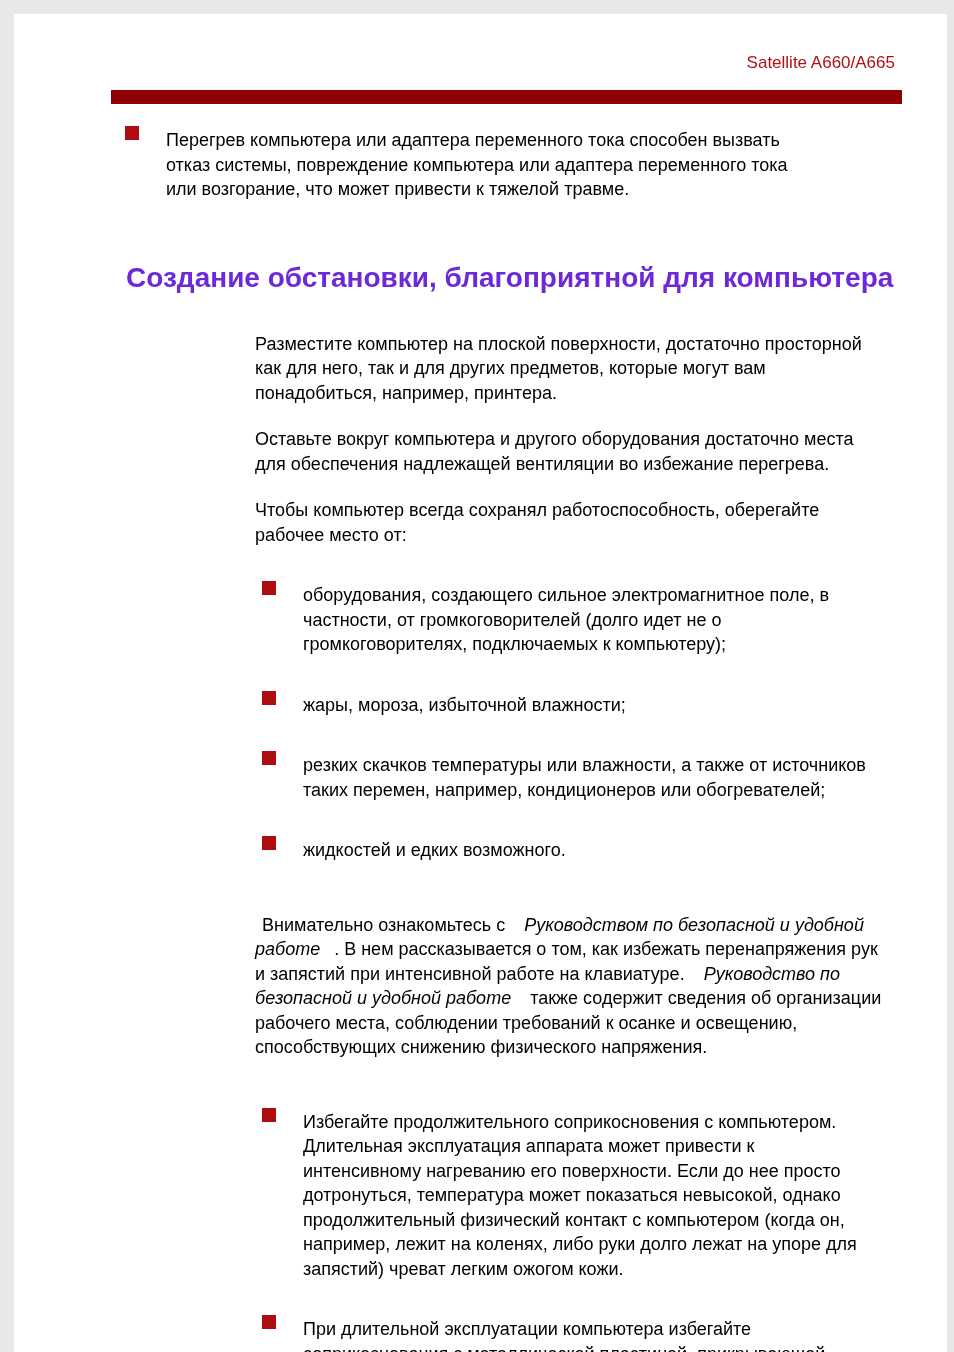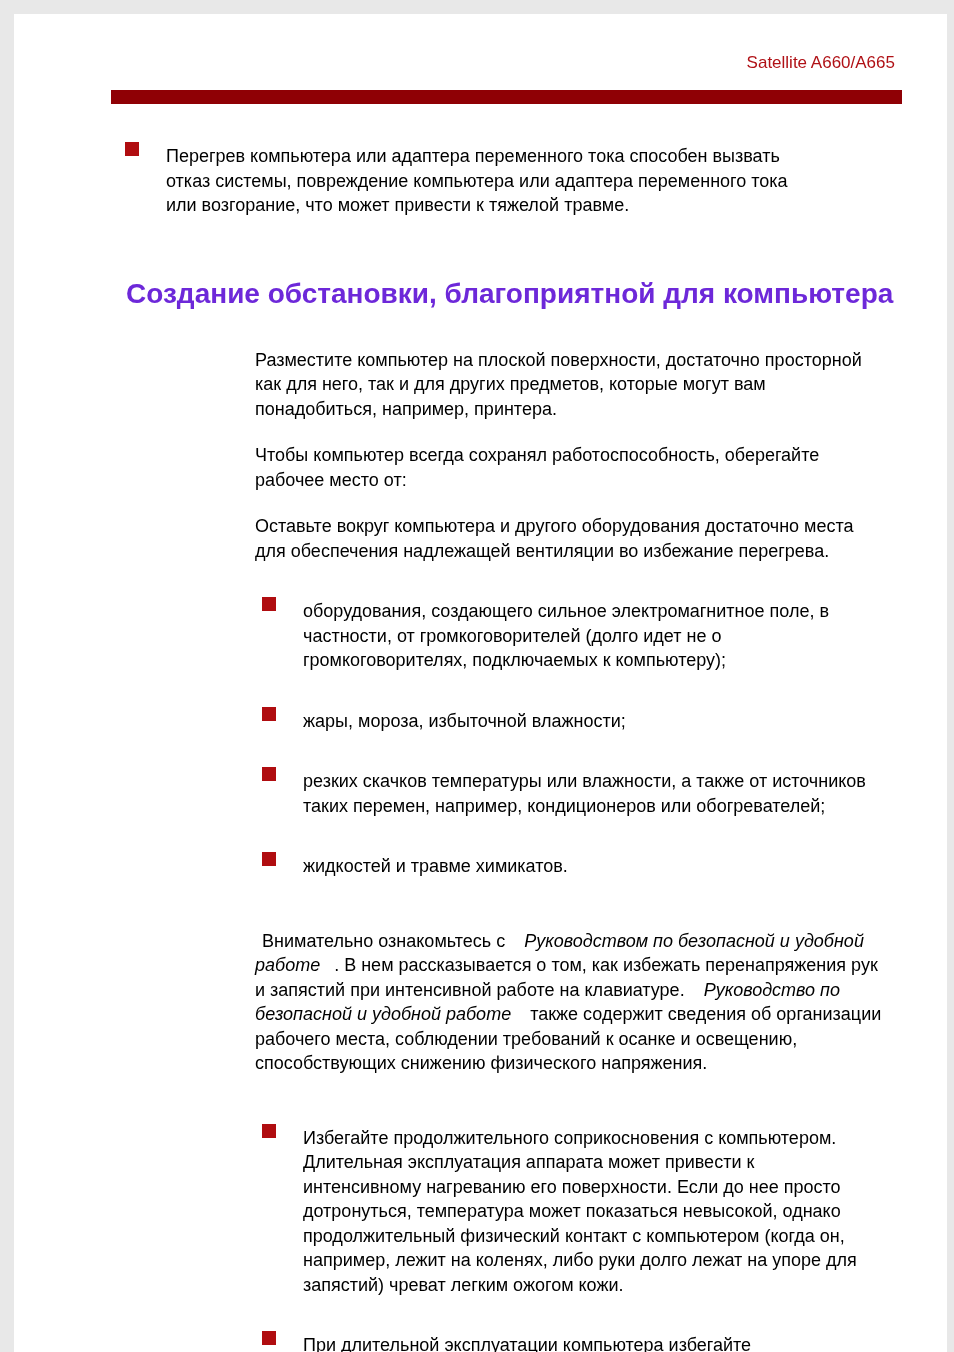--- a/index.html
+++ b/index.html
@@ -51,21 +51,21 @@
   }
   .indented { margin-left: 130px; }
   p.body-par {
     max-width: 672px;
     margin-bottom: 8px;
   }
   ul.sq-list {
     list-style: none;
     margin: 0;
   }
-  ul.sq-list.intro { margin-top: 44px; }
+  ul.sq-list.intro { margin-top: 28px; }
   ul.sq-list li {
     display: flex;
     align-items: flex-start;
     margin-bottom: 8px;
   }
   .sq-bullet {
     flex: 0 0 auto;
     width: 14px;
     height: 14px;
     margin-top: 5px;
@@ -109,38 +109,38 @@
     <ul class="sq-list intro indented">
       <li>
         <span class="sq-bullet"></span>
         <span class="li-text">Перегрев компьютера или адаптера переменного тока способен вызвать отказ системы, повреждение компьютера или адаптера переменного тока или возгорание, что может привести к тяжелой травме.</span>
       </li>
     </ul>
 
     <h1>Создание обстановки, благоприятной для компьютера</h1>
     <div class="indented">
       <p class="body-par">Разместите компьютер на плоской поверхности, достаточно просторной как для него, так и для других предметов, которые могут вам понадобиться, например, принтера.</p>
+      <p class="body-par">Оставьте вокруг компьютера и другого оборудования достаточно места для обеспечения надлежащей вентиляции во избежание перегрева.</p>
       <p class="body-par">Чтобы компьютер всегда сохранял работоспособность, оберегайте рабочее место от:</p>
-      <p class="body-par">Оставьте вокруг компьютера и другого оборудования достаточно места для обеспечения надлежащей вентиляции во избежание перегрева.</p>
       <ul class="sq-list">
         <li>
           <span class="sq-bullet"></span>
           <span class="li-text">оборудования, создающего сильное электромагнитное поле, в частности, от громкоговорителей (долго идет не о громкоговорителях, подключаемых к компьютеру);</span>
         </li>
         <li>
           <span class="sq-bullet"></span>
           <span class="li-text">жары, мороза, избыточной влажности;</span>
         </li>
         <li>
           <span class="sq-bullet"></span>
           <span class="li-text">резких скачков температуры или влажности, а также от источников таких перемен, например, кондиционеров или обогревателей;</span>
         </li>
         <li>
           <span class="sq-bullet"></span>
-          <span class="li-text">жидкостей и травме химикатов.</span>
+          <span class="li-text">жидкостей и едких возможного.</span>
         </li>
       </ul>
     </div>
 
     <div class="indented">
       <p class="body-par"><span>Внимательно ознакомьтесь с </span><span class="run-italic">Руководством по безопасной и удобной работе</span><span>. В нем рассказывается о том, как избежать перенапряжения рук и запястий при интенсивной работе на клавиатуре. </span><span class="run-italic">Руководство по безопасной и удобной работе</span><span> также содержит сведения об организации рабочего места, соблюдении требований к осанке и освещению, способствующих снижению физического напряжения.</span></p>
     </div>
 
     <div class="indented">
       <ul class="sq-list">

